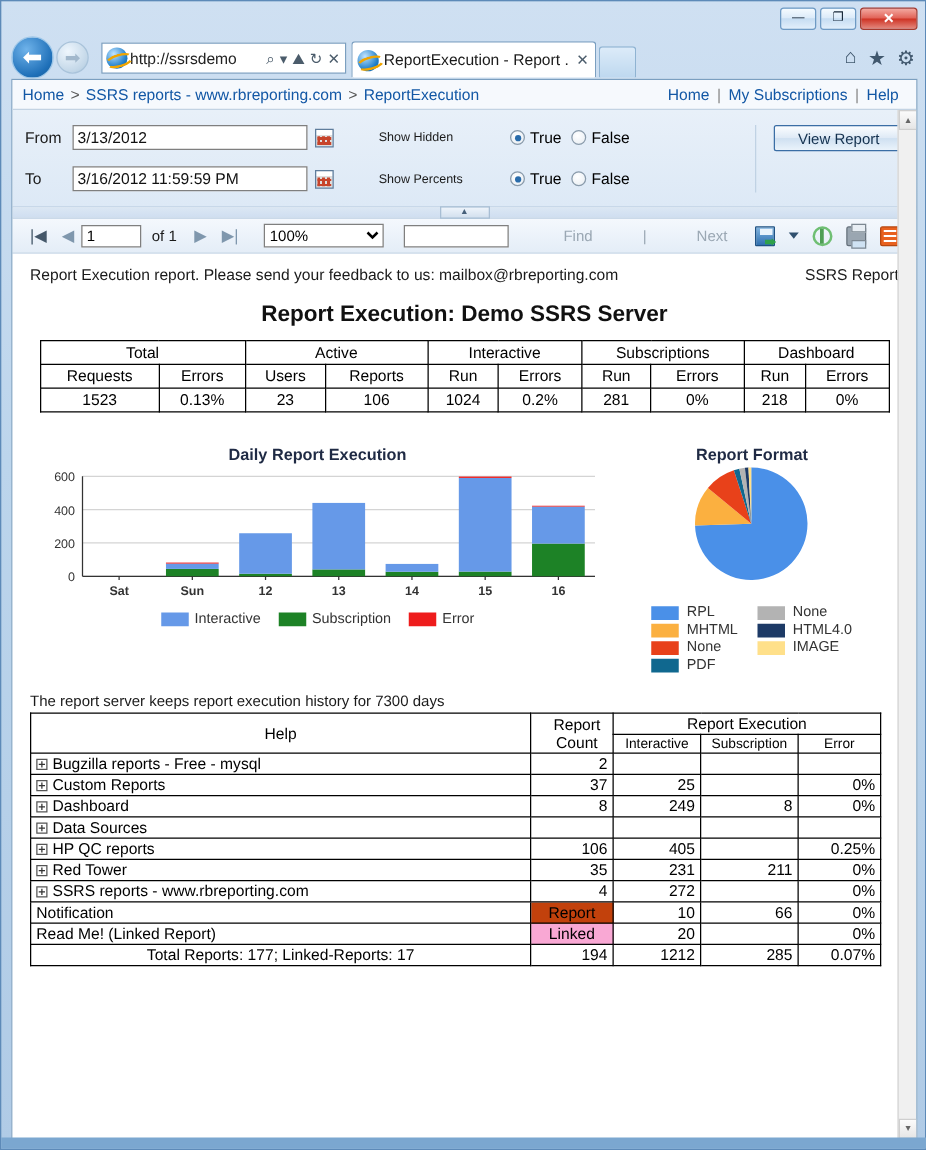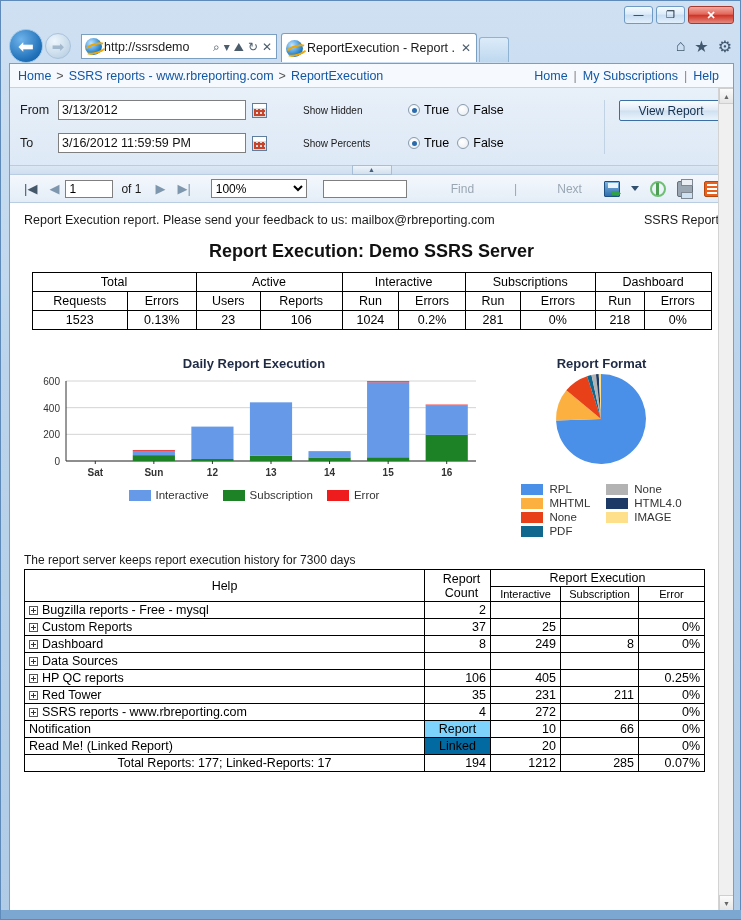--- a/index.html
+++ b/index.html
@@ -198,22 +198,22 @@
   #detail .hre { text-align:center; }
   #detail .sub { text-align:center; font-size:11px; }
   .cname { text-align:left; }
   .cnum { text-align:right; }
   .exp {
     display:inline-block; width:9px;height:9px;border:1px solid #555;background:#fff;
     position:relative; margin-right:4px; vertical-align:middle;
   }
   .exp::after{content:"";position:absolute;left:3px;top:1px;width:1px;height:5px;background:#333;}
   .exp::before{content:"";position:absolute;left:1px;top:3px;width:5px;height:1px;background:#333;}
-  .badge-report { background:#7dd3fc; text-align:center; }
-  .badge-linked { background:#0369a1; text-align:center; }
+  .badge-report { background:#c2410c; text-align:center; }
+  .badge-linked { background:#f9a8d4; text-align:center; }
   .totalrow td:first-child { text-align:center;margin-top:46px; }
   
   #vscroll {
     position:absolute; right:0; top:24px; width:15px; bottom:0;
     background:#f0f0f0; border-left:1px solid #d3d3d3;
   }
   .sbtn {
     width:15px;height:16px; background:linear-gradient(180deg,#fbfbfb,#e6e6e6);
     border:1px solid #cfcfcf; display:flex;align-items:center;justify-content:center;
     font-size:7px;color:#666;

